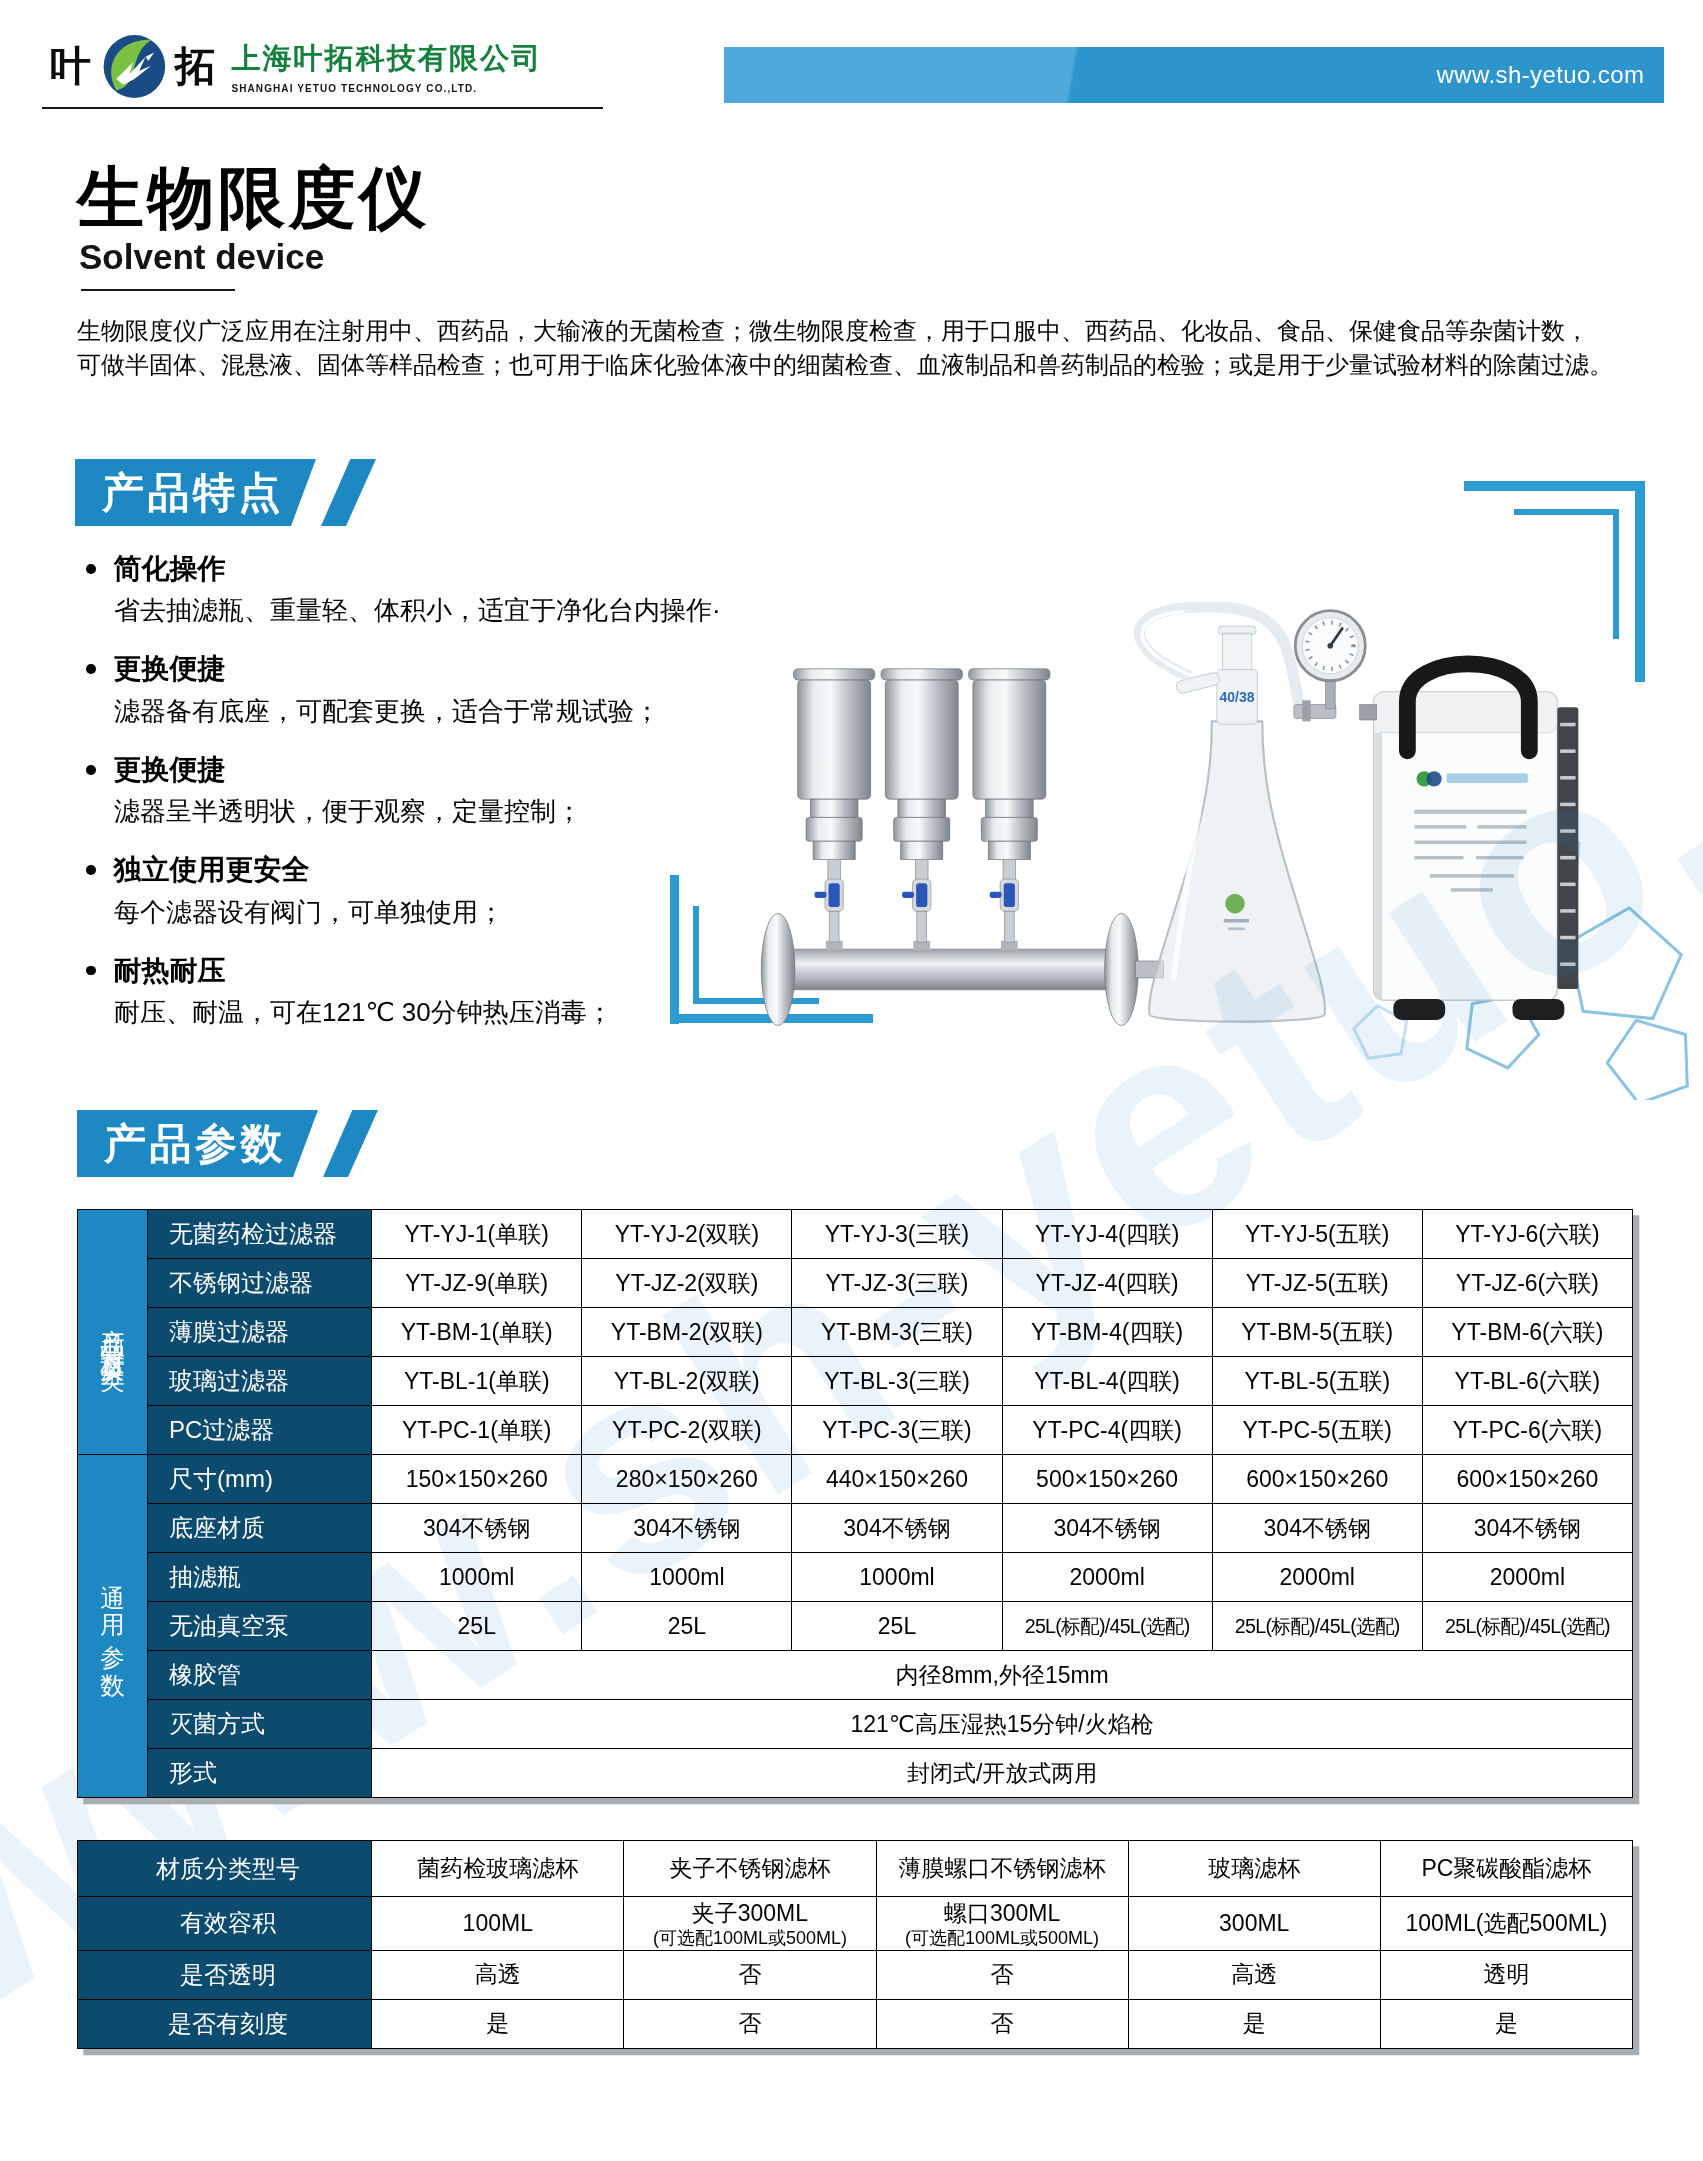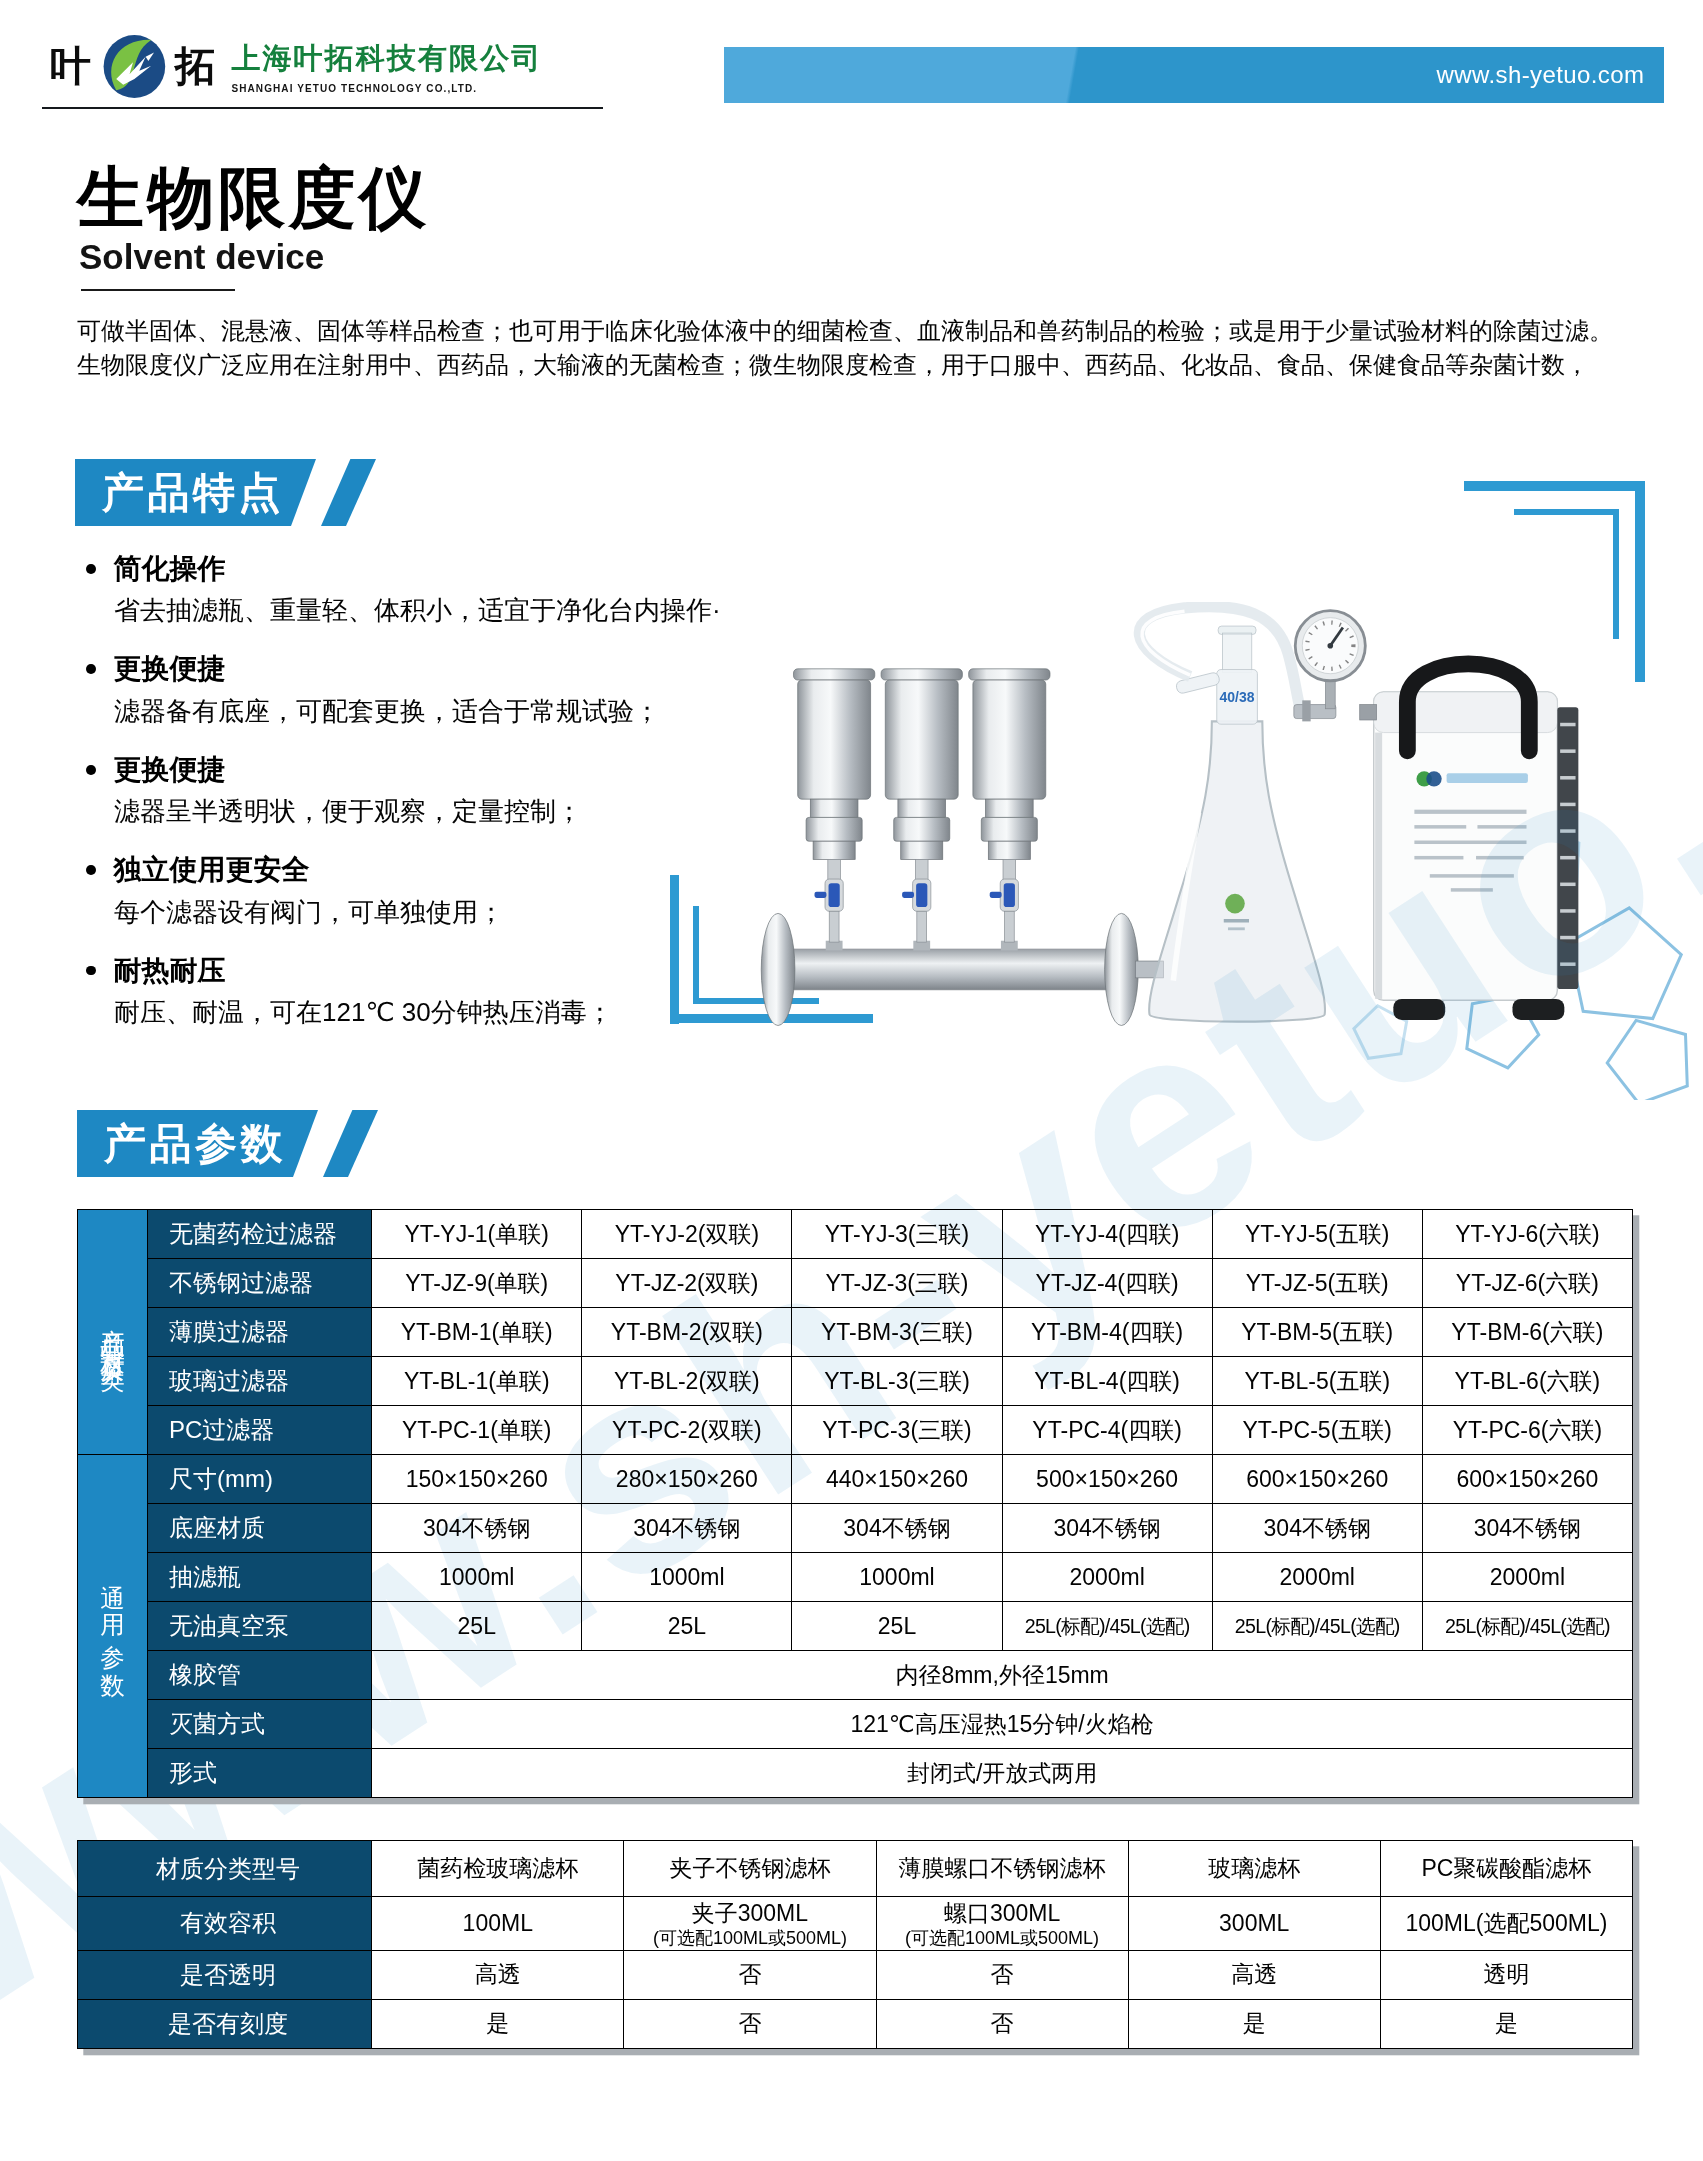--- a/index.html
+++ b/index.html
@@ -94,22 +94,22 @@
 </div>
 <div class="header-rule"></div>
 <div class="topbar">
   <span class="website">www.sh-yetuo.com</span>
 </div>
 
 <div class="page-title">生物限度仪</div>
 <div class="page-subtitle">Solvent device</div>
 <div class="title-underline"></div>
 <div class="intro-para">
+  <div>生物限度仪广泛应用在注射用中、西药品，大输液的无菌检查；微生物限度检查，用于口服中、西药品、化妆品、食品、保健食品等杂菌计数，</div>
   <div>可做半固体、混悬液、固体等样品检查；也可用于临床化验体液中的细菌检查、血液制品和兽药制品的检验；或是用于少量试验材料的除菌过滤。</div>
-  <div>生物限度仪广泛应用在注射用中、西药品，大输液的无菌检查；微生物限度检查，用于口服中、西药品、化妆品、食品、保健食品等杂菌计数，</div>
 </div>
 
 <div class="sec-hdr" style="left:75px; top:459px;text-align:center;">产品特点</div>
 <div class="sec-stripe" style="left:321px; top:459px;"></div>
 
 <div class="features-list">
   <div class="feature">
     <div class="feature-head">
       <span class="bullet"></span>
       <span class="feature-title">简化操作</span>

